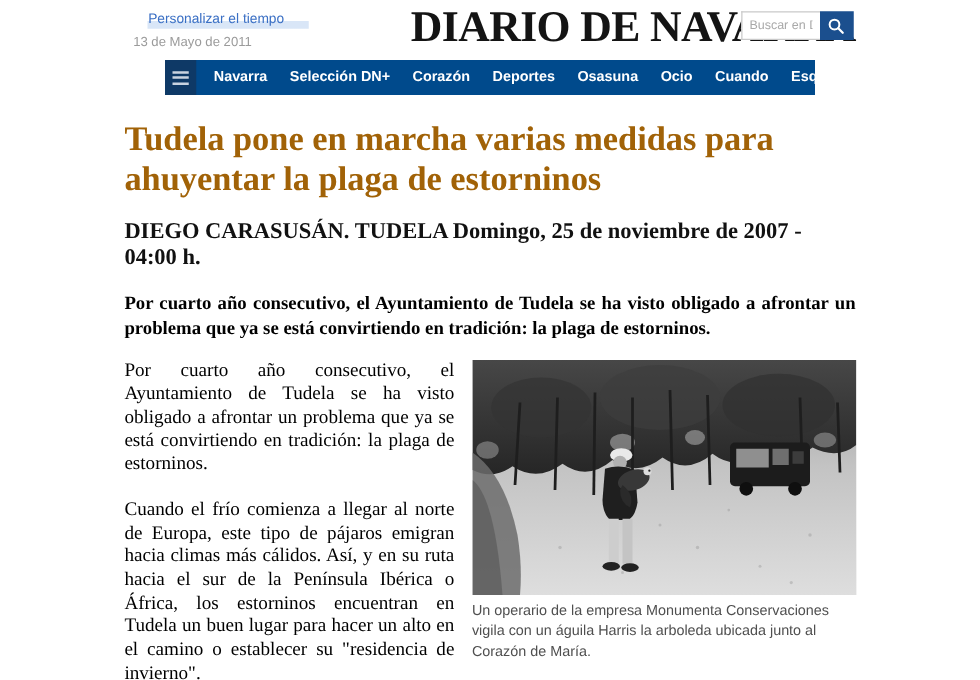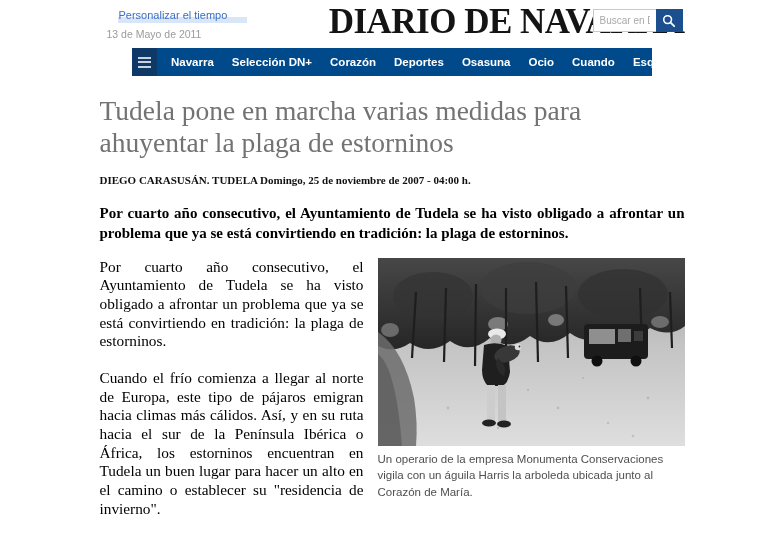--- a/index.html
+++ b/index.html
@@ -64,28 +64,28 @@
     color: #ffffff; white-space: nowrap; cursor: pointer;
     font: bold 11.5px "Liberation Sans", sans-serif;
     padding: 0 9px;
   }
   .nav-item:first-of-type { margin-left: 5px; }
 
   
   .content { width: 585px; margin: 0 auto; }
   .title {
     margin-top: 19px;
-    font-size: 27.5px; font-weight: normal; line-height: 1.18; color: #737373;
+    font-size: 27.5px; font-weight: bold; line-height: 1.18; color: #a16207;
   }
   .subtitle {
     margin-top: 15px;
     font-size: 19.5px; font-weight: bold; line-height: 1.2;
     color: #21409a;
   }
-  .byline { margin-top: 14px; font-size: 11px; font-weight: bold; color: #111; }
+  .byline { margin-top: 14px; font-size: 18px; font-weight: bold; color: #111; }
   .lead {
     margin-top: 18px;
     font-size: 15px; font-weight: bold; line-height: 1.33;
     text-align: justify; color: #000;
   }
   .cols { margin-top: 14px; display: flex; gap: 14px; }
   .col-text {
     width: 264px; font-size: 15.3px; line-height: 1.22;
     text-align: justify; color: #000;
   }

